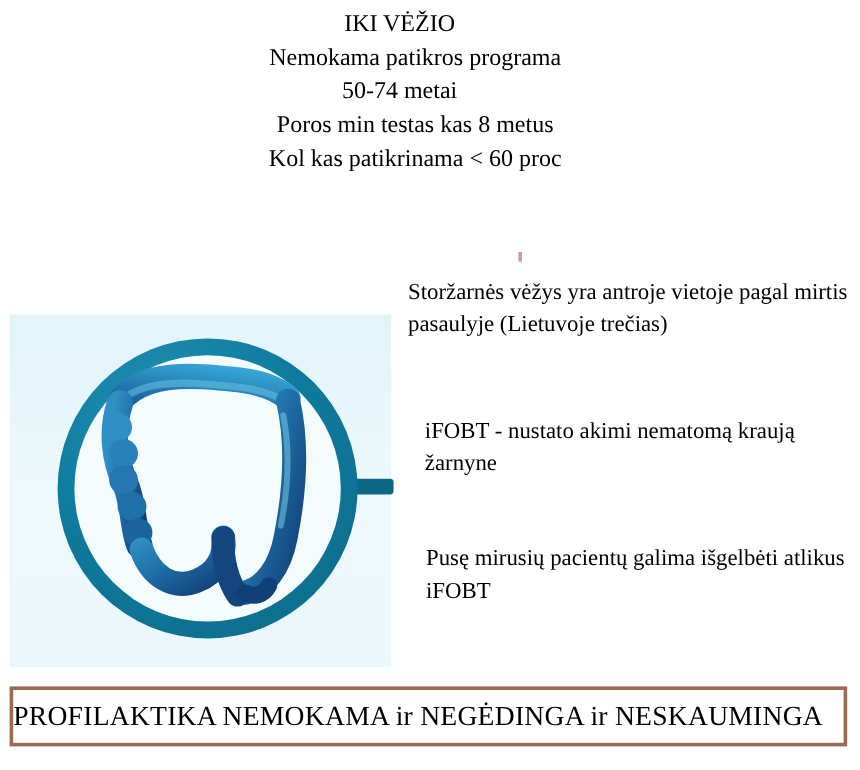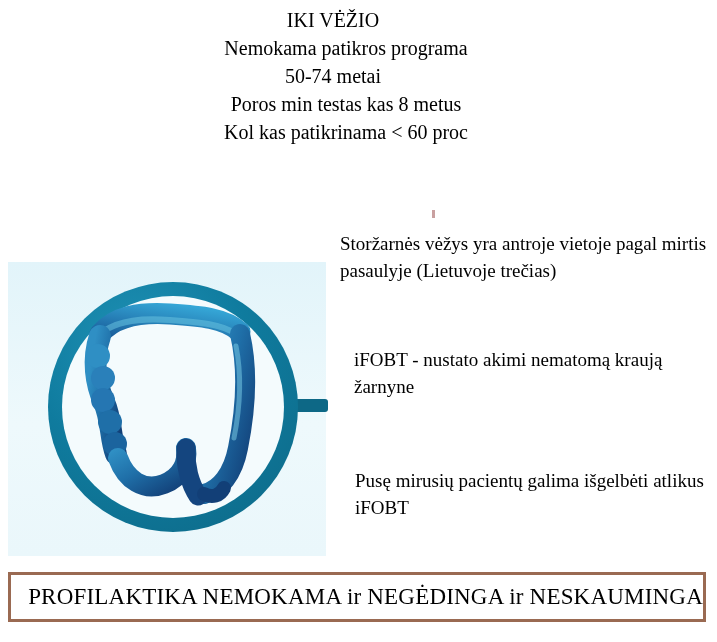--- a/index.html
+++ b/index.html
@@ -78,21 +78,21 @@
   }
 
   
   .right-text {
     position: absolute;
     font-size: 19px;
     line-height: 27px;
   }
   .rt1 { left: 340px; top: 230px; width: 370px; }
   .rt2 { left: 354px; top: 346px; width: 340px; }
-  .rt3 { left: 355px; top: 467px; width: 350px; }
+  .rt3 { left: 355px; top: 452px; width: 350px; }
 
   .tiny-mark {
     position: absolute;
     left: 432px;
     top: 210px;
     width: 3px;
     height: 8px;
     background: #c9a0a0;
   }
 
@@ -101,21 +101,21 @@
     position: absolute;
     left: 8px;
     top: 572px;
     width: 698px;
     height: 50px;
     border: 3px solid #9a6a52;
     background: #ffffff;
     box-sizing: border-box;
     display: flex;
     align-items: center;
-    justify-content: flex-end;
+    justify-content: flex-start;
   }
   .banner-text {
     font-size: 23px;
     letter-spacing: 0.2px;
     white-space: nowrap;
   }
 </style>
 </head>
 <body>
 

